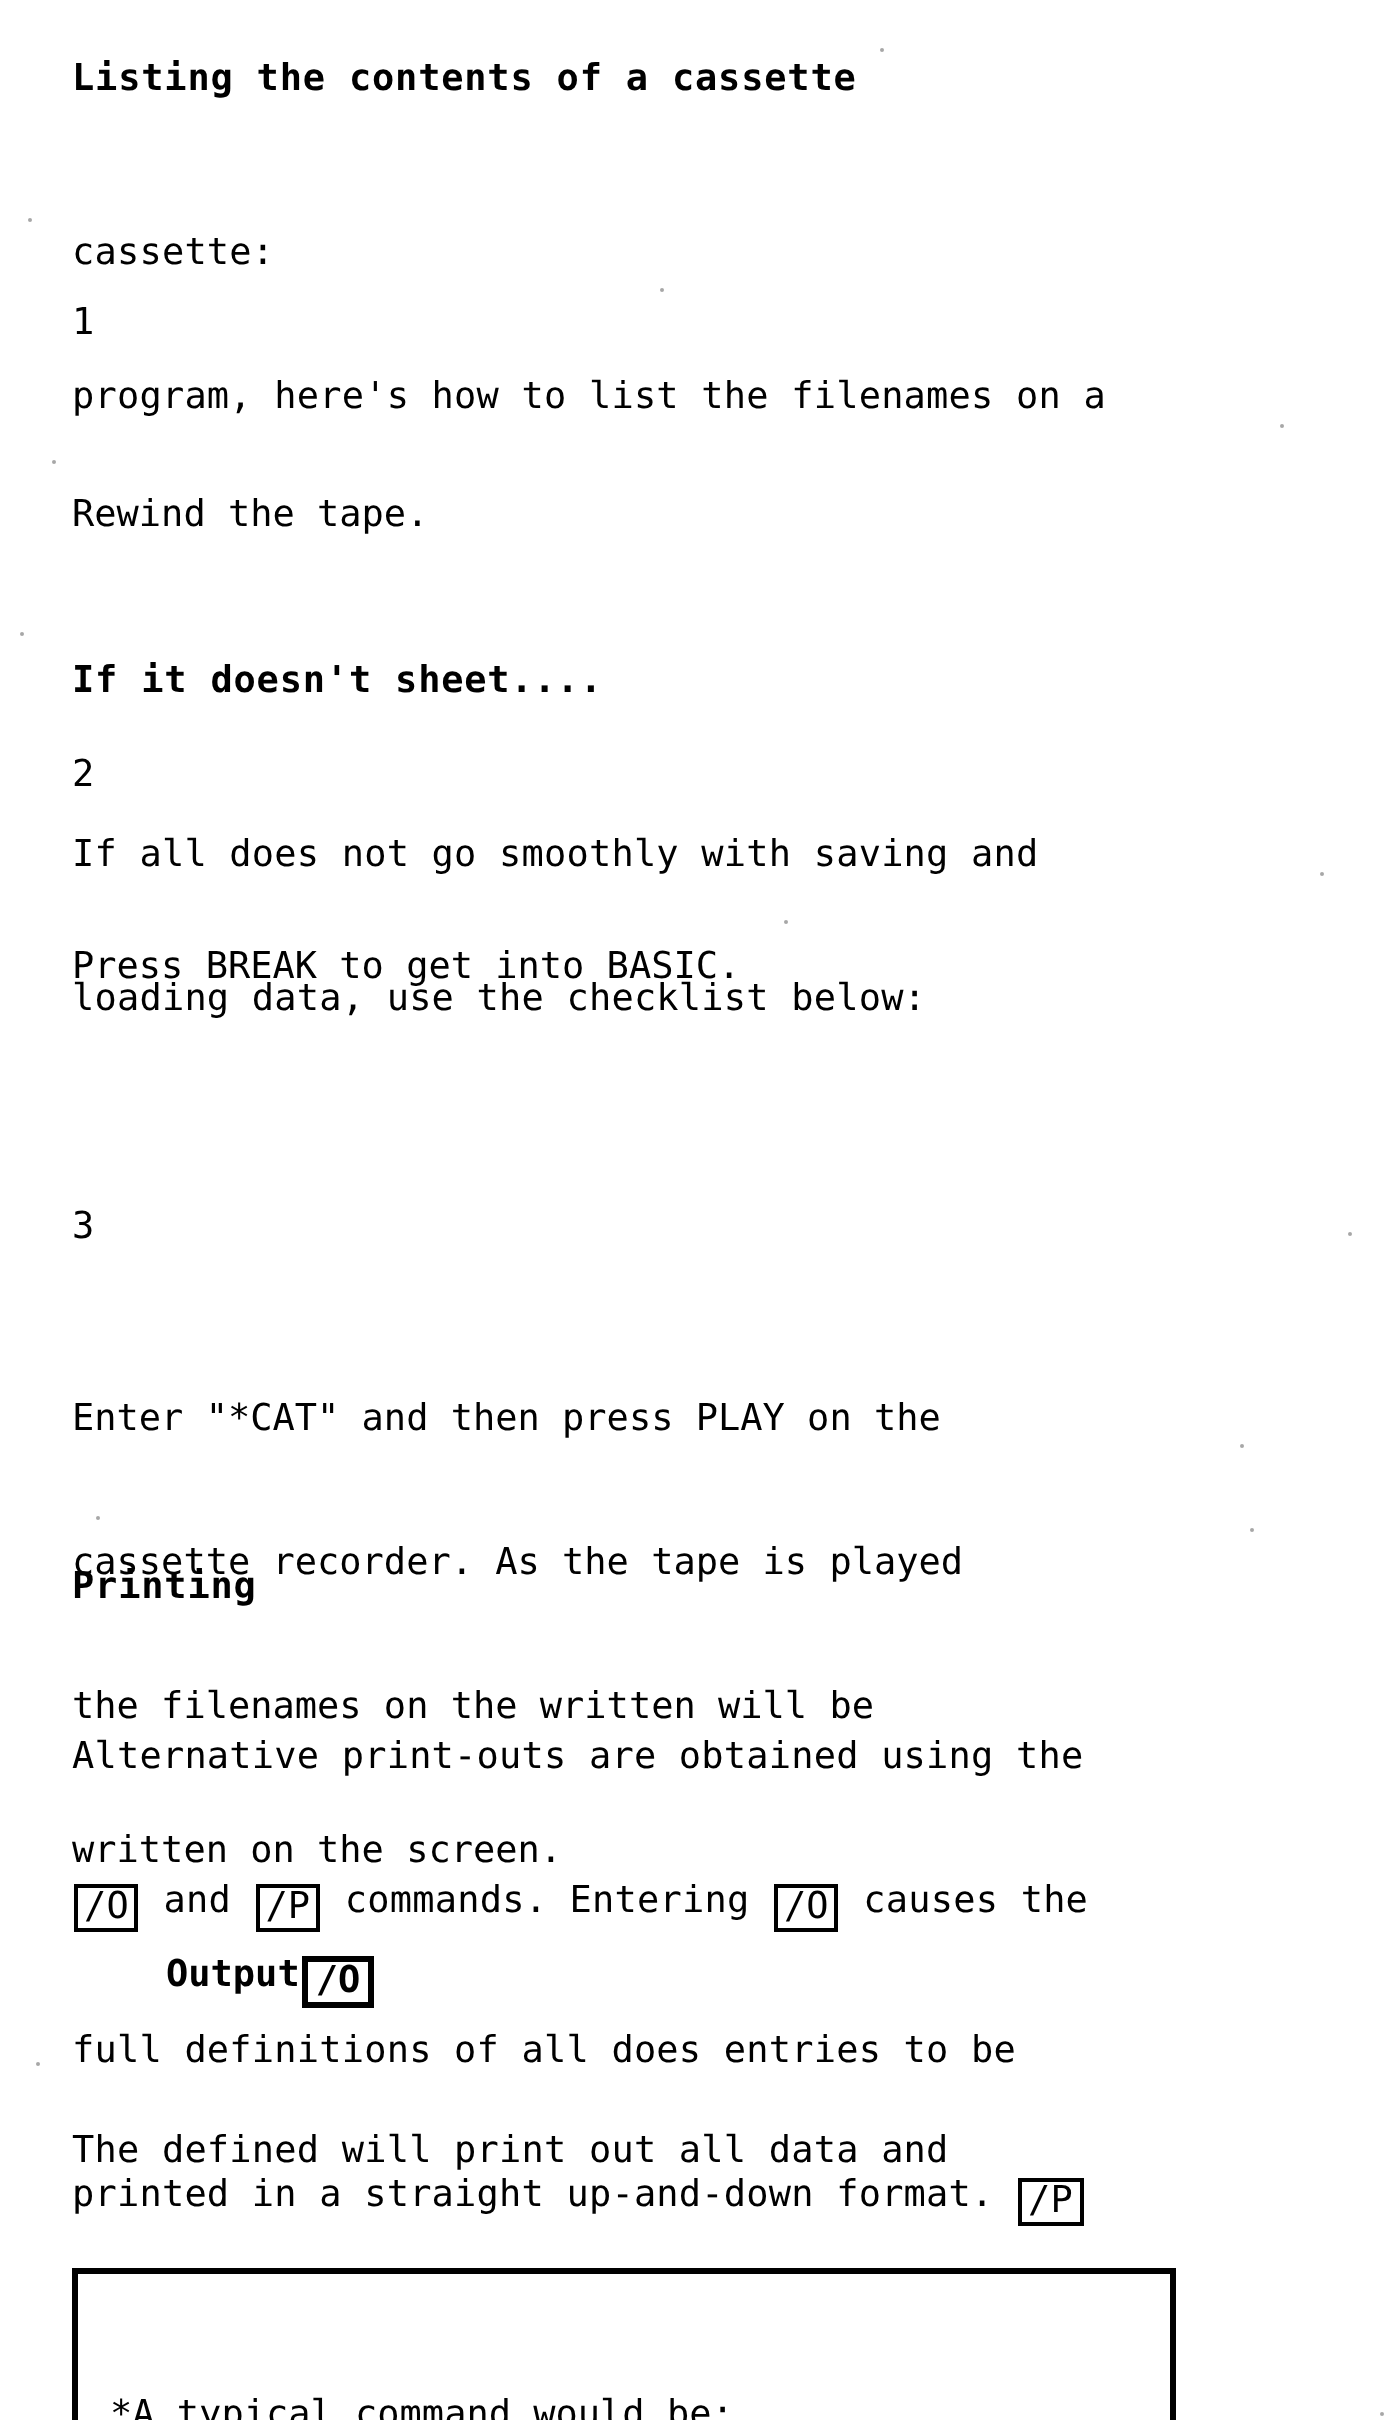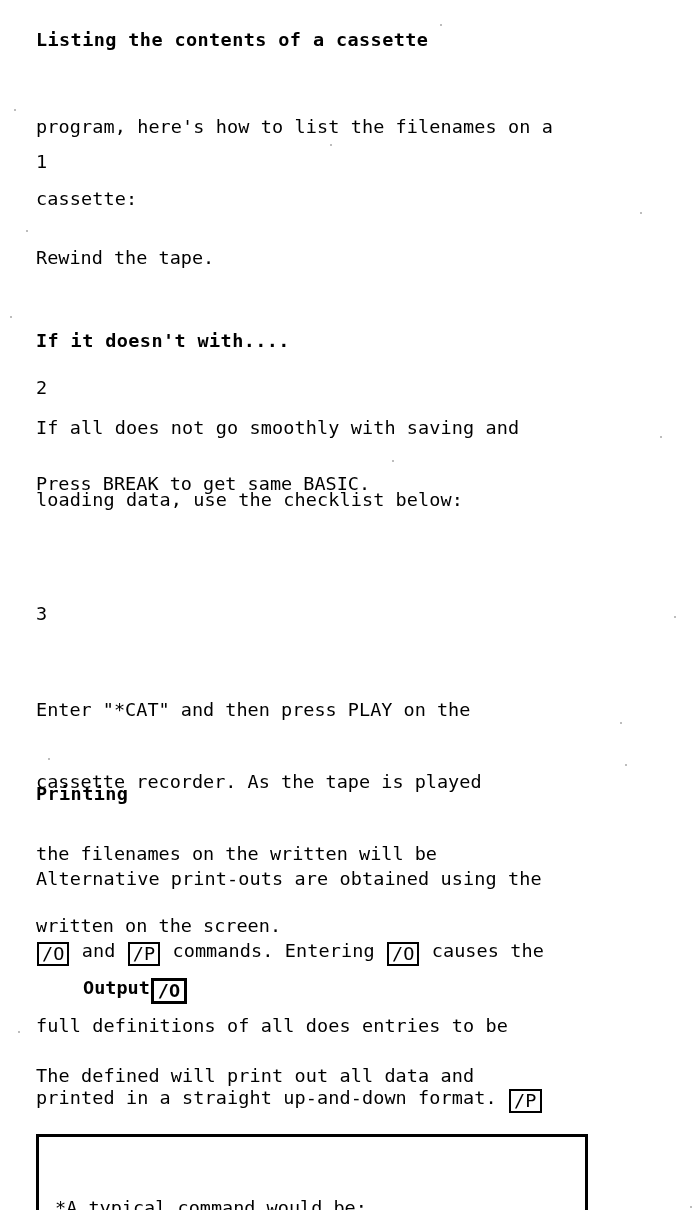--- a/index.html
+++ b/index.html
@@ -120,49 +120,49 @@
   }
 </style>
 </head>
 <body>
 
 <div class="page">
 
   <div class="block heading" style="top:12px;">Listing the contents of a cassette</div>
 
   <div class="block para" style="top:51px;">
+    <span class="line">cassette:</span>
     <span class="line">program, here's how to list the filenames on a</span>
-    <span class="line">cassette:</span>
   </div>
 
   <div class="block listrow" style="top:134px;">
     <span class="marker">1</span>
     <span class="body">
       <span class="line">Rewind the tape.</span>
     </span>
   </div>
 
   <div class="block listrow" style="top:168px;">
     <span class="marker">2</span>
     <span class="body">
-      <span class="line">Press BREAK to get same BASIC.</span>
+      <span class="line">Press BREAK to get into BASIC.</span>
     </span>
   </div>
 
   <div class="block listrow" style="top:202px;">
     <span class="marker">3</span>
     <span class="body">
       <span class="line">Enter "*CAT" and then press PLAY on the</span>
       <span class="line">cassette recorder. As the tape is played</span>
       <span class="line">the filenames on the written will be</span>
       <span class="line">written on the screen.</span>
     </span>
   </div>
 
-  <div class="block heading" style="top:313px;">If it doesn't with....</div>
+  <div class="block heading" style="top:313px;">If it doesn't sheet....</div>
 
   <div class="block para" style="top:352px;">
     <span class="line">If all does not go smoothly with saving and</span>
     <span class="line">loading data, use the checklist below:</span>
   </div>
 
   <div class="block listrow" style="top:410px;">
     <span class="marker">*</span>
     
   </div>

